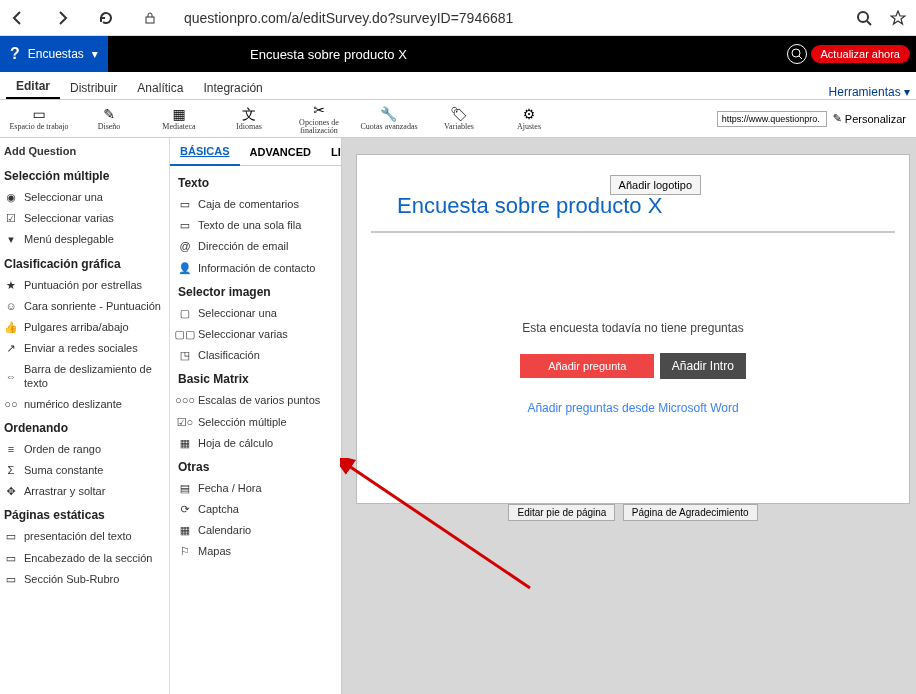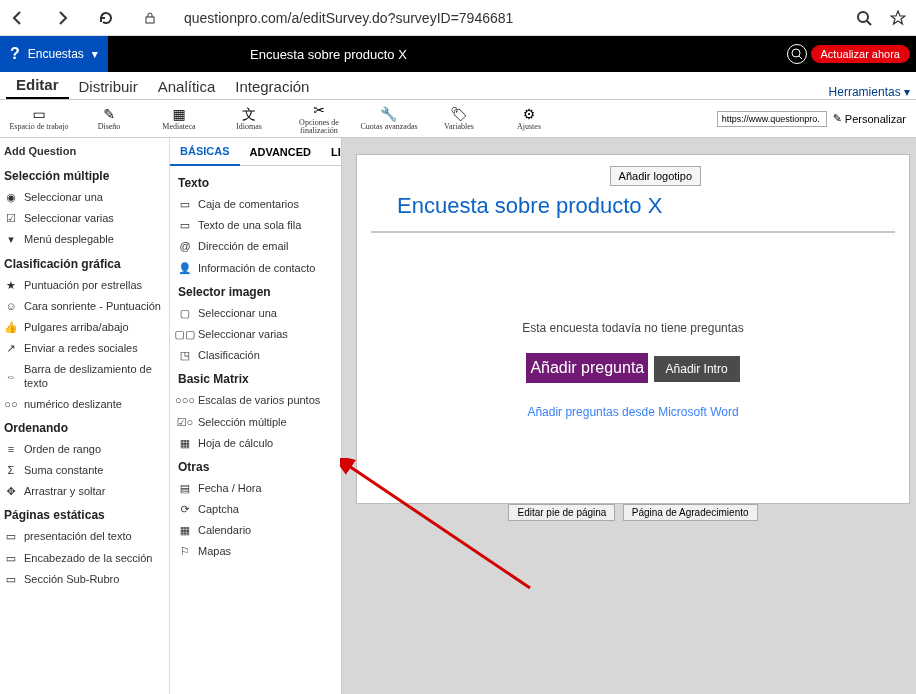--- a/index.html
+++ b/index.html
@@ -12,21 +12,21 @@
 
   .top-black { background: #000; color: #fff; height: 36px; display:flex; align-items:center; position:relative; }
   .brand-box { background: #004fbd; color:#fff; height:36px; display:flex; align-items:center; padding:0 10px; gap:8px; }
   .brand-box .p-logo { font-weight:bold; font-size:16px; }
   .survey-title-top { position:absolute; left:250px; color:#fff; font-size:13px; }
   .top-black .right { position:absolute; right:6px; display:flex; align-items:center; gap:4px; }
   .update-btn { background:#e3000b; color:#fff; border-radius:12px; padding:3px 10px; font-size:11px; cursor:pointer; }
   .circ-icon { width:20px;height:20px;border:1px solid #fff;border-radius:50%;display:flex;align-items:center;justify-content:center; }
 
   .nav-tabs { height:28px; display:flex; align-items:flex-end; padding:0 6px; border-bottom:1px solid #ccc; position:relative; }
-  .nav-tabs .tab { padding:4px 10px; font-size:15px; color:#333; cursor:pointer;margin-top:44px; }
+  .nav-tabs .tab { padding:4px 10px; font-size:12px; color:#333; cursor:pointer;margin-top:44px; }
   .nav-tabs .tab.active { font-weight:bold; border-bottom:2px solid #000; }
   .nav-tabs .tools { position:absolute; right:6px; font-size:12px; color:#003f8a; cursor:pointer; }
 
   .toolbar { height:38px; border-bottom:1px solid #ccc; display:flex; align-items:center; padding:0 4px; position:relative; }
   .tool-item { width:70px; display:flex; flex-direction:column; align-items:center; justify-content:center; gap:1px; cursor:pointer; }
   .tool-item .t-icon { font-size:14px; height:16px; }
   .tool-item .t-label { font-size:8px; color:#333; text-align:center; line-height:1;font-family:Liberation Serif, serif; }
   .toolbar .right-block { position:absolute; right:10px; display:flex; align-items:center; gap:6px; }
   .url-input { width:110px; font-size:9px; padding:2px 4px; border:1px solid #aaa; }
   .personalize { font-size:11px; display:flex; align-items:center; gap:3px; cursor:pointer; }
@@ -35,30 +35,30 @@
 
   .left-col { width:170px; border-right:1px solid #ddd; padding:4px 2px; overflow:hidden; }
   .left-col .add-q { font-size:11px; font-weight:bold; color:#333; padding:3px 2px 6px; display:block; cursor:pointer; }
   .group-header { font-size:12px; font-weight:bold; padding:6px 2px 4px; color:#222; }
   .q-item { display:flex; align-items:center; gap:6px; padding:4px 2px; font-size:11px; color:#333; cursor:pointer; line-height:1.2; }
   .q-item .mini-icon { width:14px; height:12px; display:flex; align-items:center; justify-content:center; flex-shrink:0; }
 
   .mid-col { width:172px; border-right:1px solid #ccc; overflow:hidden; }
   .mid-tabs { height:28px; display:flex; align-items:center; border-bottom:1px solid #ccc; }
   .mid-tabs .mtab { flex:0 0 auto; padding:0 10px; font-size:11px; font-weight:bold; height:28px; display:flex; align-items:center; cursor:pointer; }
-  .mid-tabs .mtab.active { color:#0a63c5; border-bottom:2px solid #0a63c5; }
+  .mid-tabs .mtab.active { color:#0a63c5; border-bottom:2px solid #0a63c5;text-decoration:underline; }
   .mid-body { padding:4px 6px; }
 
   .canvas-col { flex:1; background:#d7d7d7; padding:16px 6px 6px 14px; position:relative; }
   .canvas-inner { background:#fff; border:1px solid #bbb; width:100%; min-height:350px; position:relative; padding:12px 14px 40px; display:flex; flex-direction:column; }
-  .add-logo { position:absolute; top:11px; right:208px; border:1px solid #aaa; padding:3px 8px; font-size:11px; background:#f5f5f5; cursor:pointer; }
+  .add-logo { position:absolute; top:20px; right:208px; border:1px solid #aaa; padding:3px 8px; font-size:11px; background:#f5f5f5; cursor:pointer; }
   .survey-heading { color:#0a63c5; font-size:22px; font-weight:normal; padding:26px 0 12px 26px; border-bottom:2px solid #c8c8c8; width:100%; }
   .empty-msg { text-align:center; margin-top:88px; font-size:12px; color:#444; }
   .btn-row { text-align:center; margin-top:18px; }
-  .btn-blue { background:#701a75; color:#fff; padding:6px 4px; font-size:16px; border:none; cursor:pointer; }
+  .btn-blue { background:#ef4444; color:#fff; padding:6px 28px; font-size:11px; border:none; cursor:pointer; }
   .btn-dark { background:#4b4b4b; color:#fff; padding:6px 12px; font-size:12px; border:none; cursor:pointer; margin-left:2px; }
   .link-blue { color:#3b82f6; font-size:12px; display:inline-block; margin-top:22px; cursor:pointer;text-align:center; }
   .footer-btns { position:absolute; bottom:-26px; left:0; right:0; text-align:center; }
   .footer-btns .fbtn { border:1px solid #aaa; background:#f0f0f0; padding:2px 8px; font-size:10px; cursor:pointer; margin:8px 2px; }
 
   .arrow-svg { position:absolute; left:-2px; top:320px; pointer-events:none; }
 
   
   svg { display:block; }
 </style>

